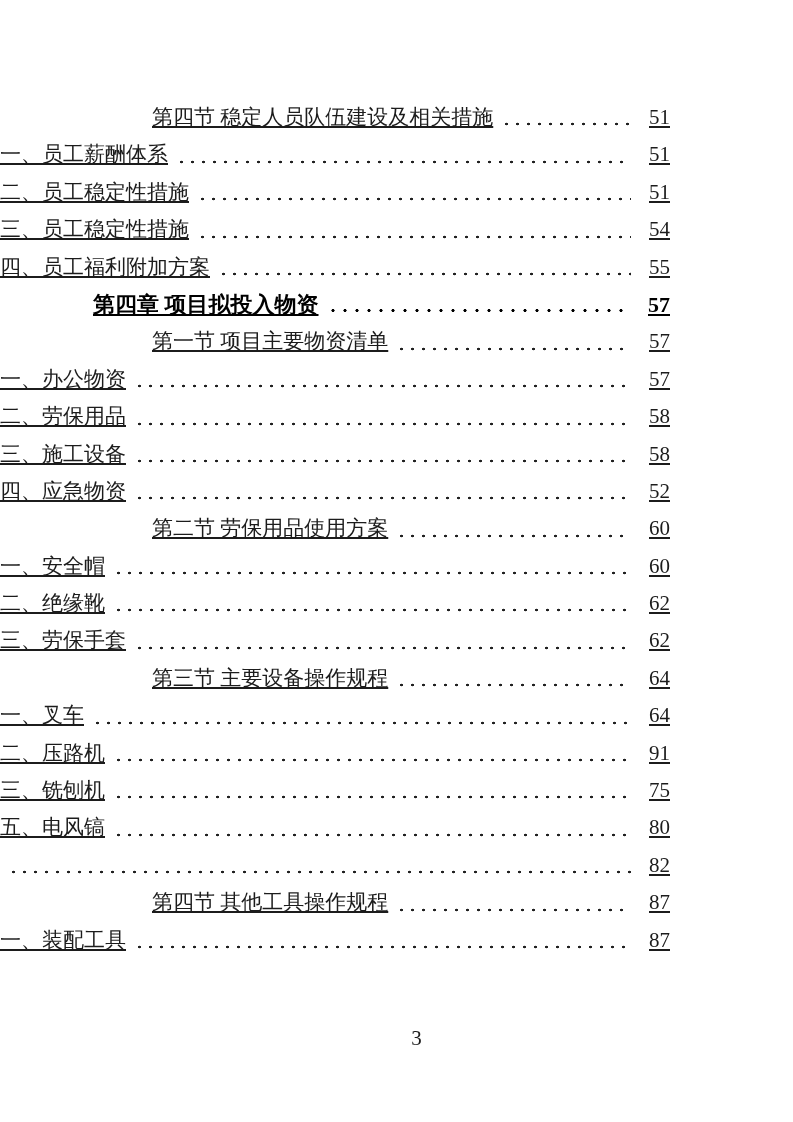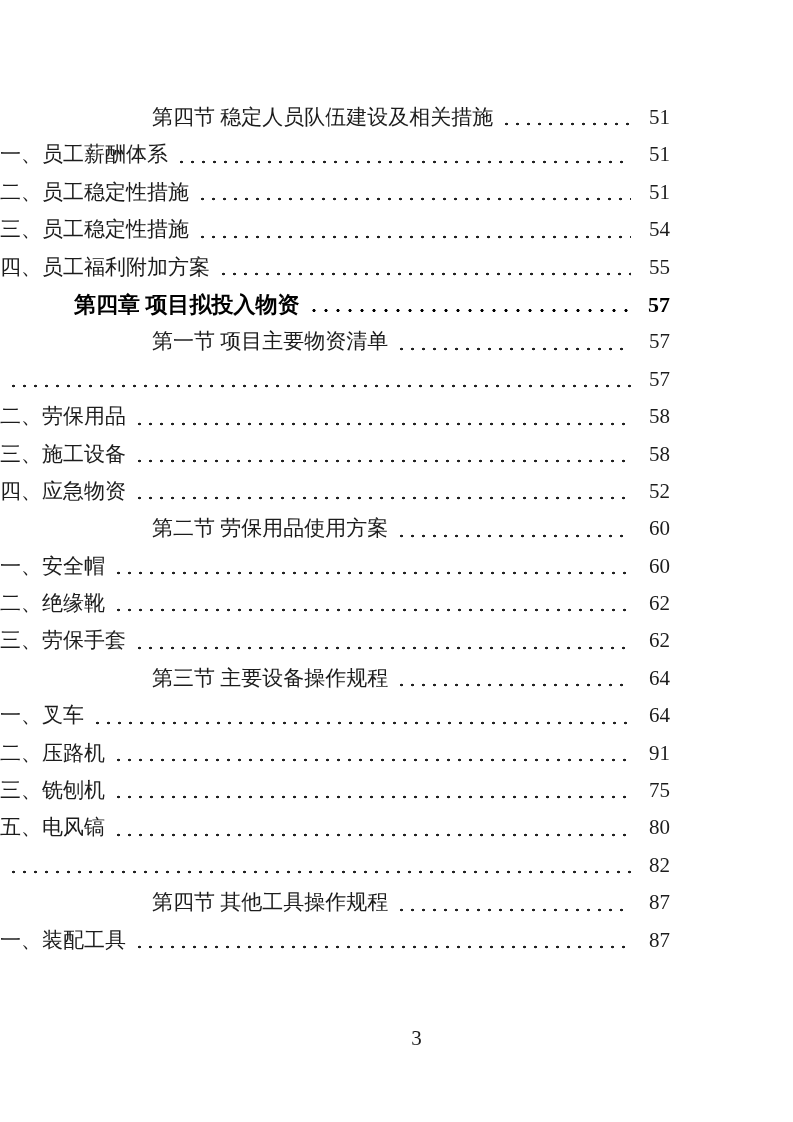--- a/index.html
+++ b/index.html
@@ -25,23 +25,24 @@
     right: 0;
     padding-right: 123px;
   }
   .toc-row {
     display: flex;
     align-items: center;
     height: 37.4px;
     line-height: 37.4px;
     font-size: 21px;
     white-space: nowrap;
+    text-decoration: underline;
   }
   .toc-row.level-chapter {
-    padding-left: 74px;
+    padding-left: 93px;
     font-weight: bold;
     font-size: 22px;
     color: #000000;
   }
   .toc-row.level-section {
     padding-left: 152px;
   }
   .toc-row.level-item {
   }
   .toc-label {
@@ -114,20 +115,21 @@
         <span class="toc-label">第四章 项目拟投入物资</span>
         <span class="leader"></span>
         <span class="toc-page">57</span>
       </div>
       <div class="toc-row level-section">
         <span class="toc-label">第一节 项目主要物资清单</span>
         <span class="leader"></span>
         <span class="toc-page">57</span>
       </div>
       <div class="toc-row level-item">
+        <span class="toc-label">一、办公物资</span>
         <span class="leader"></span>
         <span class="toc-page">57</span>
       </div>
       <div class="toc-row level-item">
         <span class="toc-label">二、劳保用品</span>
         <span class="leader"></span>
         <span class="toc-page">58</span>
       </div>
       <div class="toc-row level-item">
         <span class="toc-label">三、施工设备</span>

